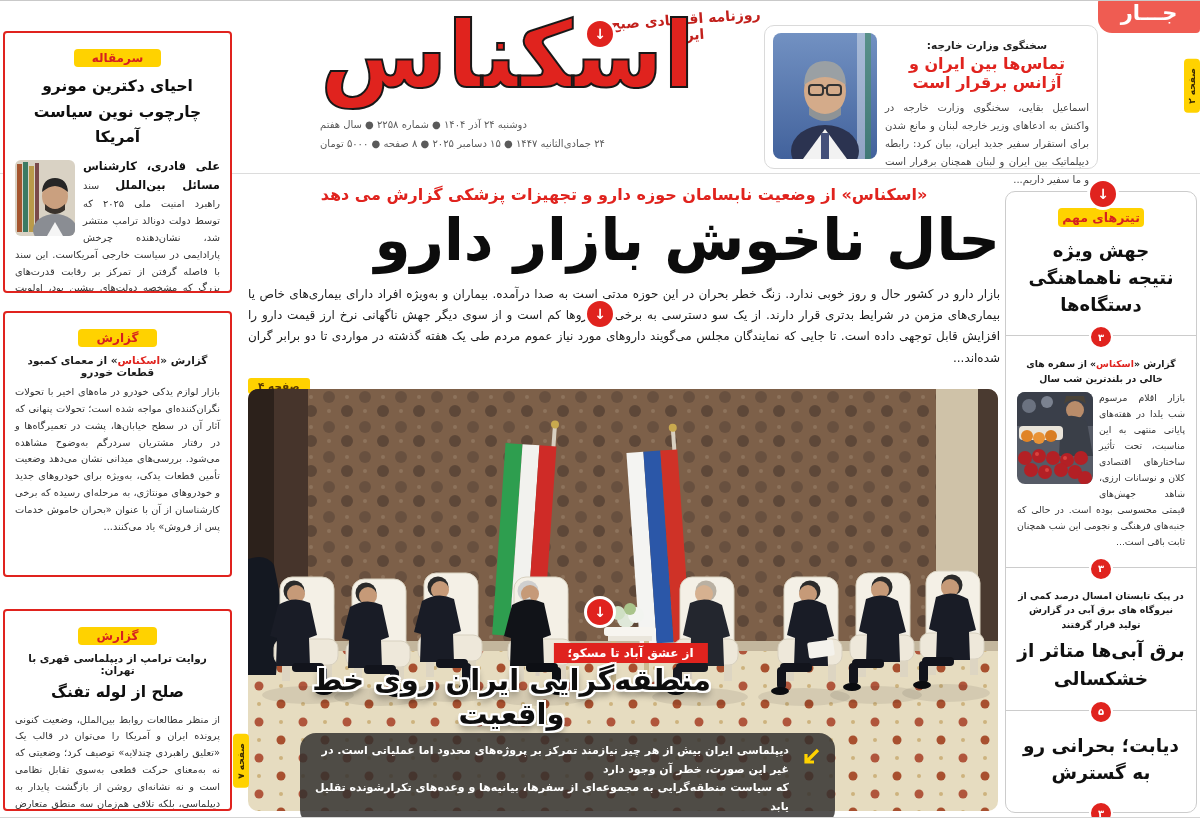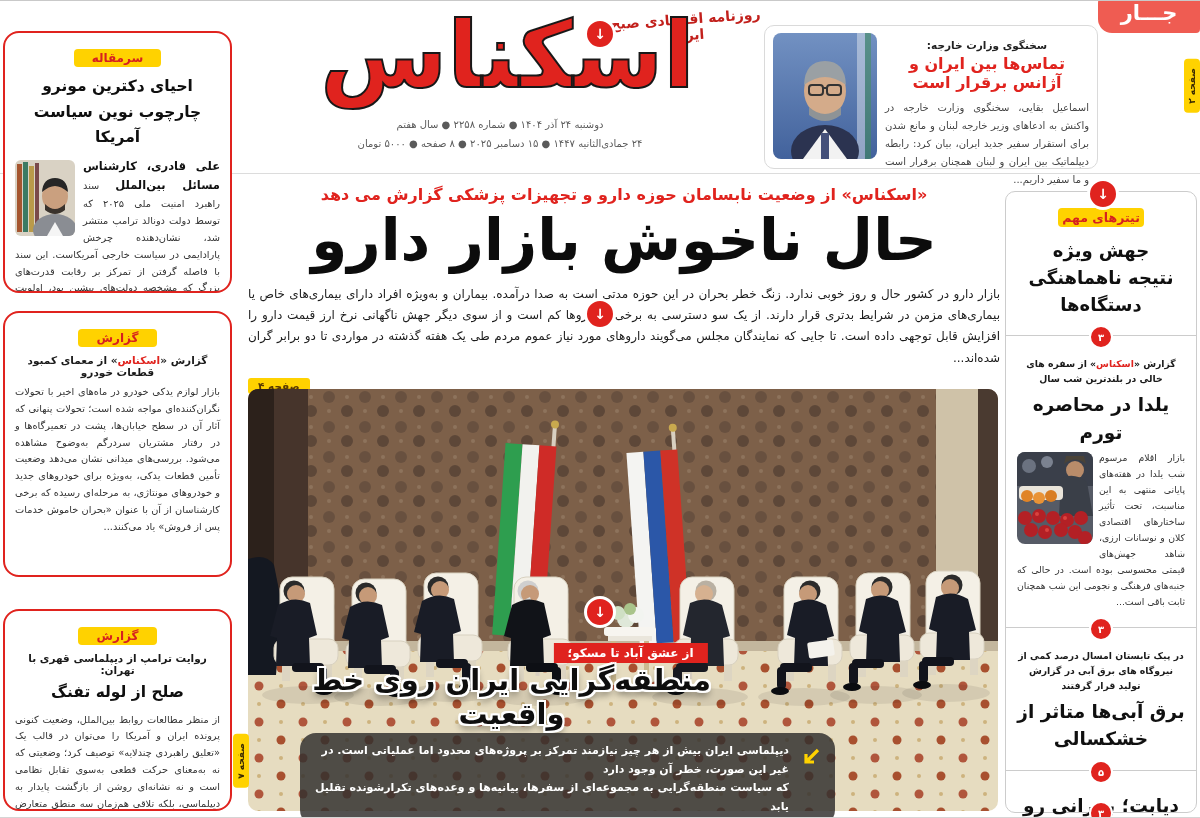--- a/index.html
+++ b/index.html
@@ -9,21 +9,21 @@
   .hairline{position:absolute;left:0;top:172px;width:1200px;border-top:1px solid #dcdcdc;}
   .bottomline{position:absolute;left:0;bottom:0;width:1200px;border-top:1px solid #d5d5d5;}
 
   
   .logo{position:absolute;left:255px;top:-4px;width:505px;height:118px;
         display:flex;align-items:center;justify-content:center;
         font-size:92px;font-weight:bold;color:#e0231e;
         -webkit-text-stroke:2px #181818;letter-spacing:-2px;line-height:1;}
   .tagline{position:absolute;left:596px;top:10px;width:180px;text-align:center;
            color:#c2201c;font-size:14px;font-weight:bold;transform:rotate(-4deg);}
-  .datelines{position:absolute;left:320px;top:114px;width:360px;text-align:center;
+  .datelines{position:absolute;left:320px;top:114px;width:360px;text-align:left;
              font-size:10px;color:#5a5a5a;line-height:1.9;direction:rtl;}
 
   
   .jaaar{position:absolute;left:1098px;top:-8px;width:102px;height:40px;background:#ef5449;
          border-radius:10px 4px 4px 14px;color:#fff;font-weight:bold;font-size:21px;
          display:flex;align-items:center;justify-content:center;opacity:.95;}
 
   
   .topbox{position:absolute;left:764px;top:24px;width:334px;height:144px;border:1px solid #dadada;
           border-radius:10px;background:#fff;box-sizing:border-box;padding:7px 8px;direction:rtl;
@@ -32,42 +32,42 @@
   .topbox .txt{flex:1;min-width:0;}
   .tb-kick{font-size:10.5px;font-weight:bold;color:#222;text-align:center;margin-top:6px;}
   .tb-head{font-size:16px;font-weight:bold;color:#e0231e;text-align:center;margin:3px 0 7px;}
   .tb-body{font-size:10px;color:#444;text-align:justify;line-height:1.8;}
   .vtab{position:absolute;background:#ffd200;color:#3a2a00;font-size:9px;font-weight:bold;
         writing-mode:vertical-rl;transform:rotate(180deg);padding:9px 3px;border-radius:4px;
         letter-spacing:1px;}
   .vtab.top{left:1184px;top:58px;}
 
   
-  .sbox{position:absolute;left:3px;width:229px;border:2px solid #e0231e;border-radius:16px;
+  .sbox{position:absolute;left:3px;width:229px;border:2px solid #e0231e;border-radius:4px;
         background:#fff;box-sizing:border-box;padding:16px 10px 6px;direction:rtl;overflow:hidden;}
   .sbox1{top:30px;height:262px;}
   .sbox2{top:310px;height:266px;}
   .sbox3{top:608px;height:202px;}
   .arrow-badge{position:absolute;left:50%;transform:translateX(-50%);width:26px;height:26px;
         border-radius:50%;background:#e0231e;border:3px solid #fff;color:#fff;font-size:14px;
         font-weight:bold;display:flex;align-items:center;justify-content:center;z-index:5;}
   .ab1{top:17px;}.ab2{top:297px;}.ab3{top:595px;}.abr{top:177px;left:1100px;transform:none;margin-left:-13px;}
   .ytag{display:block;width:max-content;margin:0 auto 7px;background:#ffd200;color:#d6201f;
         font-size:12px;font-weight:bold;padding:2px 18px;border-radius:4px;}
   .s-kick{font-size:10.5px;font-weight:bold;color:#1a1a1a;text-align:center;margin:2px 0 4px;}
   .s-kick .brand{color:#e0231e;}
   .s-head{font-size:15.5px;font-weight:bold;color:#0f0f0f;text-align:center;line-height:1.65;}
   .s-body{font-size:9.8px;color:#333;text-align:justify;line-height:1.72;margin-top:6px;}
   .aphoto{float:left;width:60px;height:76px;border-radius:6px;overflow:hidden;margin:3px 8px 3px 0;}
   .s-author{font-weight:bold;font-size:11.5px;color:#111;}
 
   
   .main{position:absolute;left:248px;top:184px;width:752px;direction:rtl;}
   .m-kick{text-align:center;color:#e0231e;font-size:16px;font-weight:bold;}
-  .m-head{text-align:center;color:#0c0c0c;font-size:58px;font-weight:bold;line-height:1.2;
+  .m-head{text-align:right;color:#0c0c0c;font-size:58px;font-weight:bold;line-height:1.2;
           margin:2px 0 8px;letter-spacing:-1px;}
   .m-body{font-size:12px;color:#1c1c1c;text-align:justify;line-height:1.78;}
   .m-tagrow{direction:ltr;text-align:left;margin-top:6px;}
   .ptag{display:inline-block;background:#ffd200;color:#5a3a00;font-size:10.5px;font-weight:bold;
         padding:2px 10px;border-radius:3px;}
 
   
   .photo-wrap{position:absolute;left:248px;top:388px;width:750px;height:422px;border-radius:10px;
               overflow:visible;}
   .photo-wrap svg.scene{border-radius:10px;display:block;}
@@ -335,21 +335,20 @@
 
   <div class="r-h1">
     <div>جهش ویژه</div>
     <div>نتیجه ناهماهنگی دستگاه‌ها</div>
   </div>
   <div class="rdiv">
       <span class="pbadge">۳</span>
     </div>
 
   <div class="r-kick"><span>گزارش «</span><span class="brand">اسکناس</span><span>» از سفره های خالی در بلندترین شب سال</span></div>
-  <div class="r-h2">یلدا در محاصره تورم</div>
   <div class="yalda">
     <span class="yphoto">
       <svg width="76" height="92" viewBox="0 0 76 92">
         <rect width="76" height="92" fill="#565b66"></rect>
         <rect y="0" width="76" height="34" fill="#3a3f4a"></rect>
         <circle cx="12" cy="14" r="7" fill="#6b7280"></circle>
           <circle cx="30" cy="10" r="6" fill="#7b8290"></circle>
         <circle cx="58" cy="18" r="9" fill="#b98c6a"></circle>
           <path d="M47,12 q11,-9 22,0 l-2,-8 h-18 z" fill="#4a4338"></path>
         <path d="M44,26 q14,-6 26,4 l6,34 h-34 z" fill="#3a3f48"></path>

